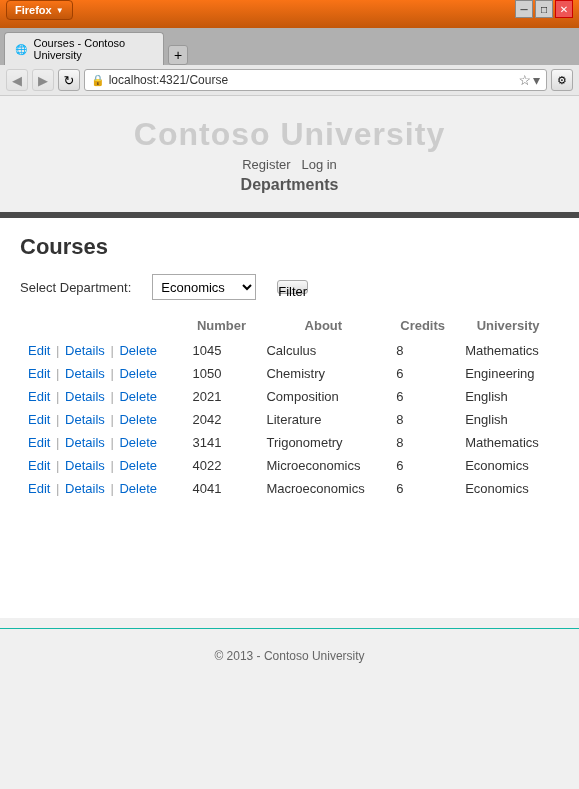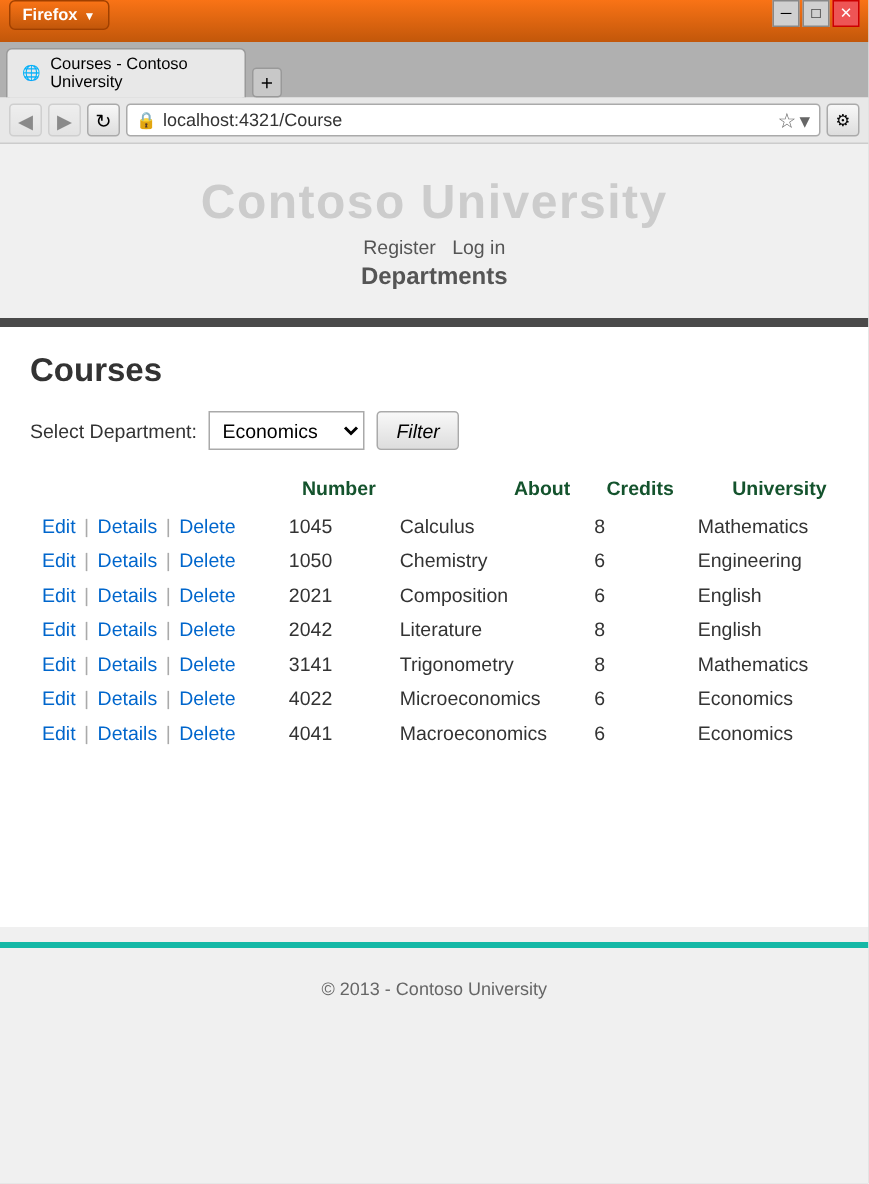--- a/index.html
+++ b/index.html
@@ -175,52 +175,51 @@
 
     .create-new-link {
       color: #0066cc;
       text-decoration: none;
       font-size: 13px;
     }
 
     .filter-row {
       display: flex;
       align-items: center;
-      gap: 8px;
+      gap: 21px;
       margin: 14px 0;
     }
     .filter-label { font-size: 13px; color: #333; }
     .dept-select {
       border: 1px solid #aaa;
       padding: 3px 4px;
       font-size: 13px;
       background: white;
       height: 26px;
     }
     .filter-btn {
       background: linear-gradient(to bottom, #f8f8f8, #ddd);
       border: 1px solid #aaa;
       border-radius: 3px;
-      padding: 3px 12px;
+      padding: 3px 0;
       font-size: 13px;
       cursor: pointer;
-      height: 26px;
-      font-style: italic;
+      height: 14px;
     }
 
     .courses-table {
       width: 100%;
       border-collapse: collapse;
       font-size: 13px;
     }
     .courses-table th {
-      text-align: right;
+      text-align: center;
       font-weight: bold;
       padding: 4px 8px 6px;
-      color: #14532d;
+      color: #737373;
       border-bottom: none;
       margin-left: 38px;
     }
     .courses-table td {
       padding: 4px 8px;
       color: #333;
       vertical-align: middle;
     }
     .courses-table .actions-col { white-space: nowrap; }
     .action-link {
@@ -231,21 +230,21 @@
     .action-sep { color: #aaa; margin: 0 2px; }
 
     .dept-col { text-align: left; padding-left: 16px; }
 
     .site-footer {
       text-align: center;
       padding: 20px 0;
       font-size: 12px;
       color: #666;
       background: #f0f0f0;
-      border-top: 4px solid #14b8a6;
+      border-top: 1px solid #14b8a6;
       margin-top: 10px;
     }
   </style>
 </head>
 <body>
 
 <div class="browser-chrome">
 
   <div class="title-bar">
     <button class="firefox-btn">

